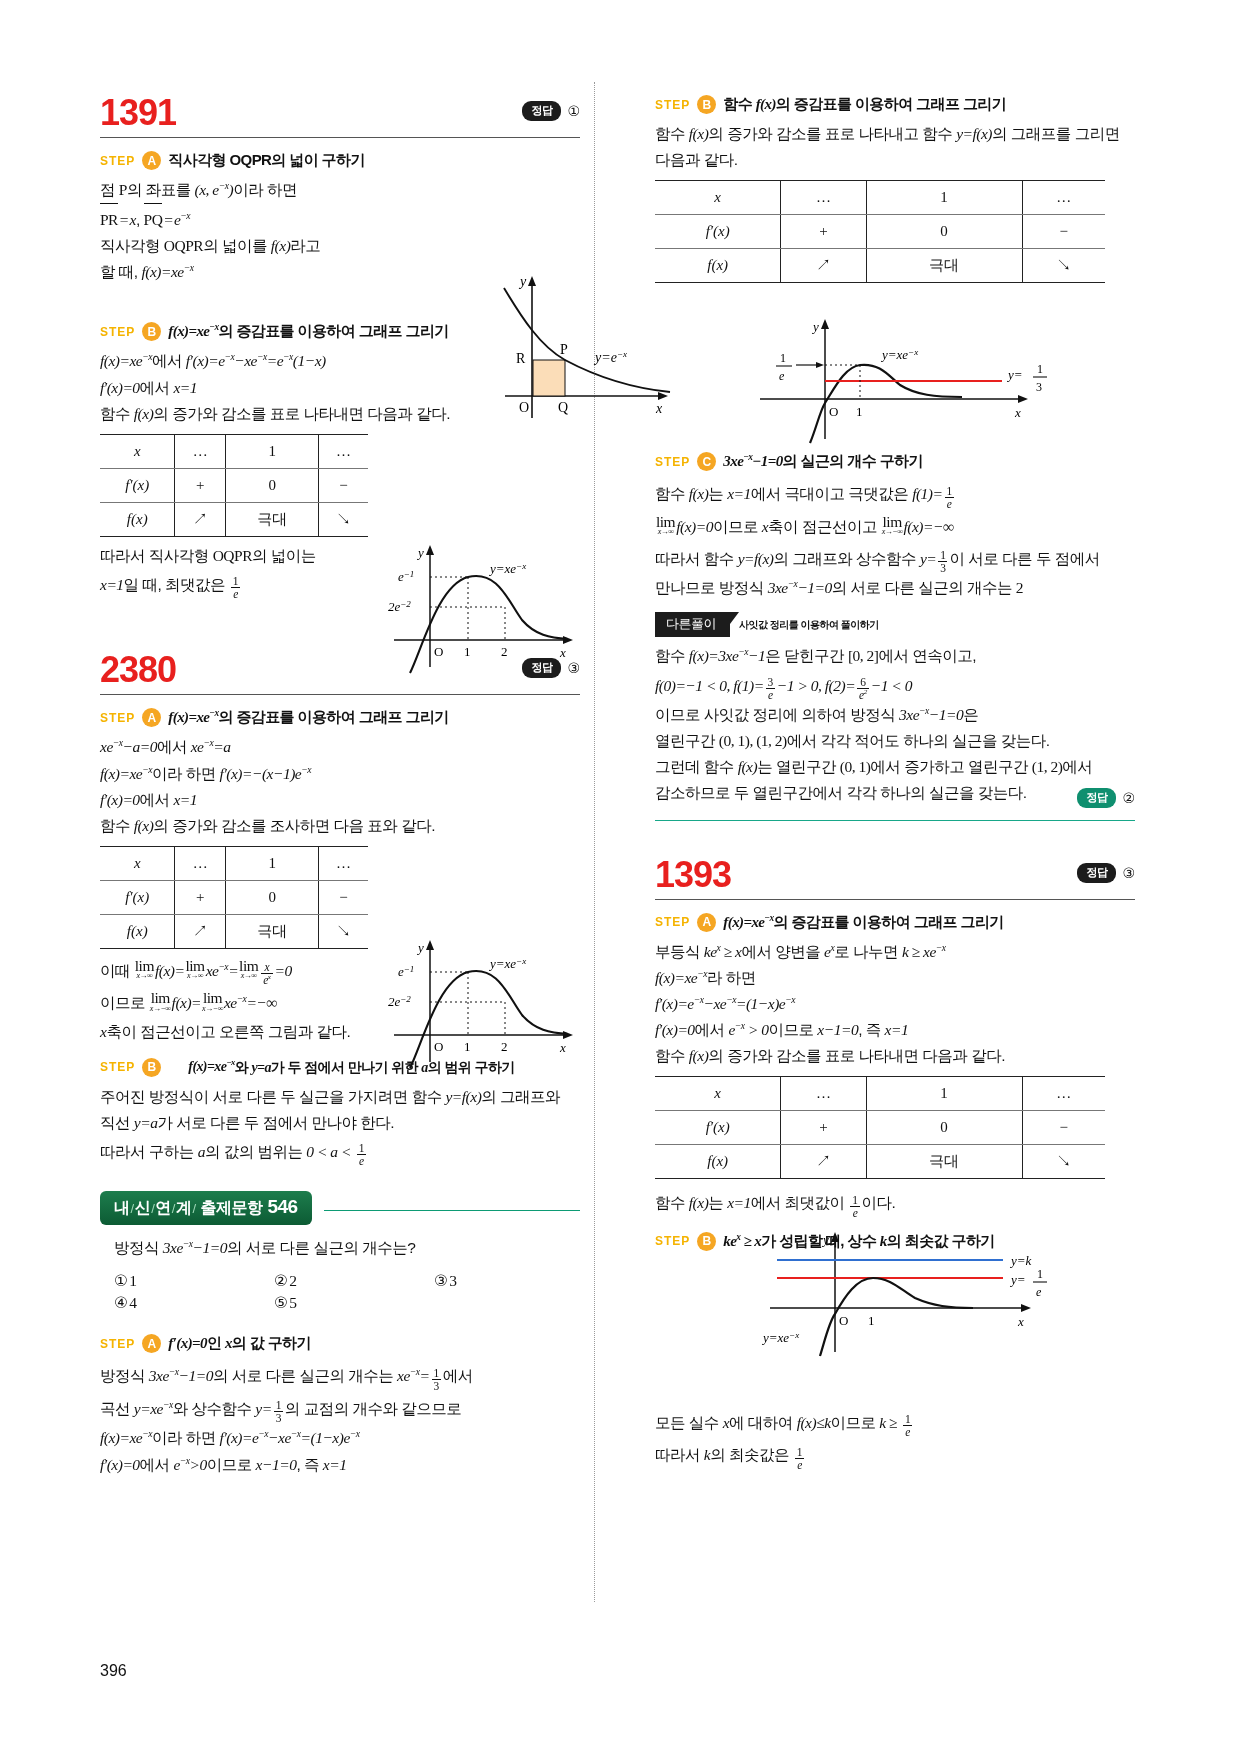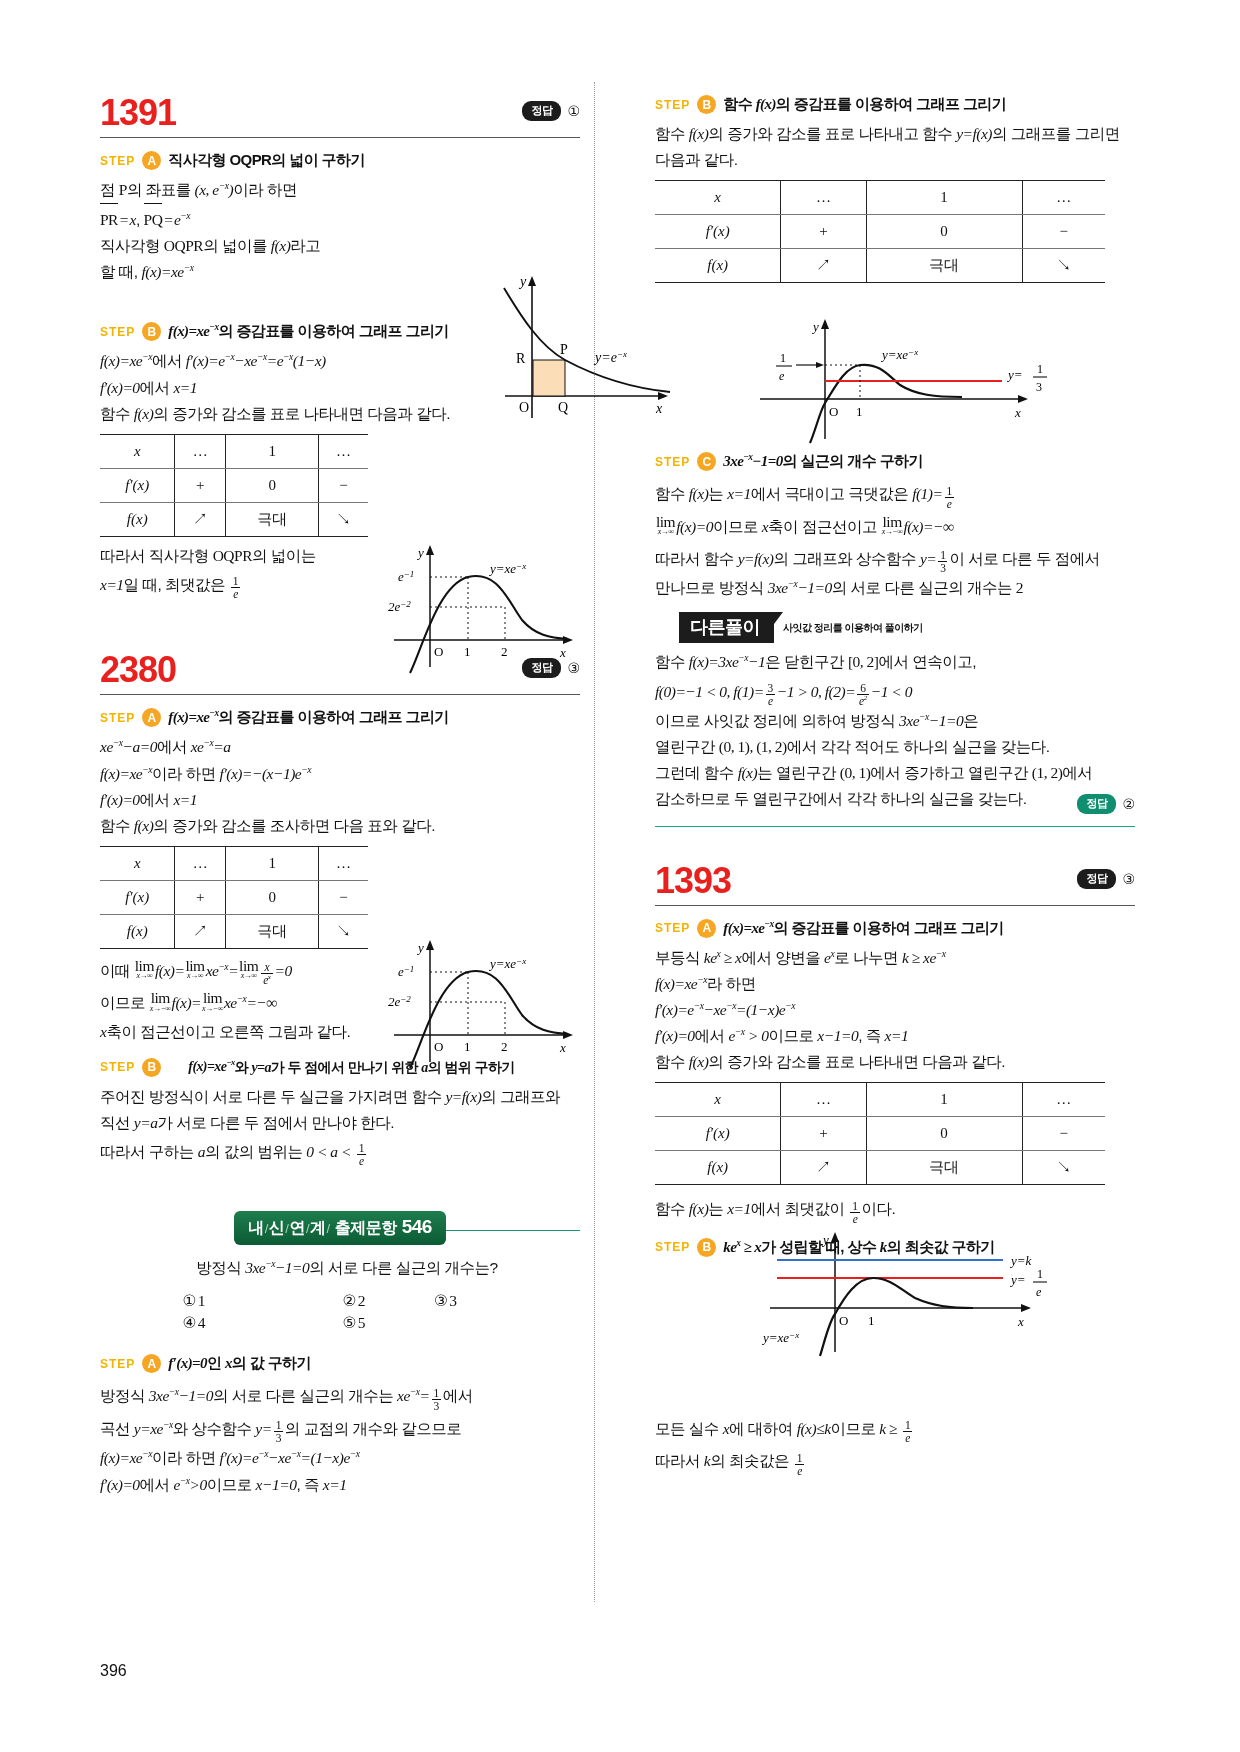--- a/index.html
+++ b/index.html
@@ -80,31 +80,31 @@
   .vtable tr.r3 td{border-bottom:1.6px solid #222;}
   .kor{font-family:"Liberation Sans",sans-serif;font-style:normal;font-size:14px;}
 
   
   .fig{position:absolute;}
   .fig svg{display:block;}
 
   
   .alt-row{display:flex;align-items:center;gap:9px;margin:12px 0 6px;}
   .alt-tag{
-    position:relative;background:#1c1c1c;color:#fff;font-size:18px;font-weight:bold;
-    padding:3px 14px 4px 11px;letter-spacing:-0.5px;margin-left:24px;
+    position:relative;background:#1c1c1c;color:#fff;font-size:13px;font-weight:normal;
+    padding:3px 14px 4px 11px;letter-spacing:-0.5px;
   }
   .alt-tag::after{
     content:"";position:absolute;right:-9px;top:0;border-top:12px solid #1c1c1c;
     border-bottom:12px solid transparent;border-right:9px solid transparent;
   }
   .alt-title{font-size:10px;font-weight:bold;letter-spacing:-0.5px;}
 
   
-  .nae-wrap{margin-top:44px;position:relative;text-align:center;}
+  .nae-wrap{margin-top:24px;position:relative;}
   .nae-line{border-top:1.6px solid #0c9b74;position:absolute;left:224px;right:0;top:19px;}
   .nae-tag{
     display:inline-block;background:linear-gradient(#1d7d4d,#0c5b34);
     color:#fff;font-size:16px;font-weight:bold;border-radius:6px;
     padding:5px 14px 6px;letter-spacing:-0.5px;position:relative;z-index:2;
   }
   .nae-tag .sl{color:#9fd8b8;font-weight:normal;font-size:13px;margin:0 1px;}
   .nae-tag .num{font-size:19px;margin-left:5px;}
   .nae-body{margin:10px 0 0 14px;}
   .choices{display:flex;margin-top:12px;font-size:15.5px;}

